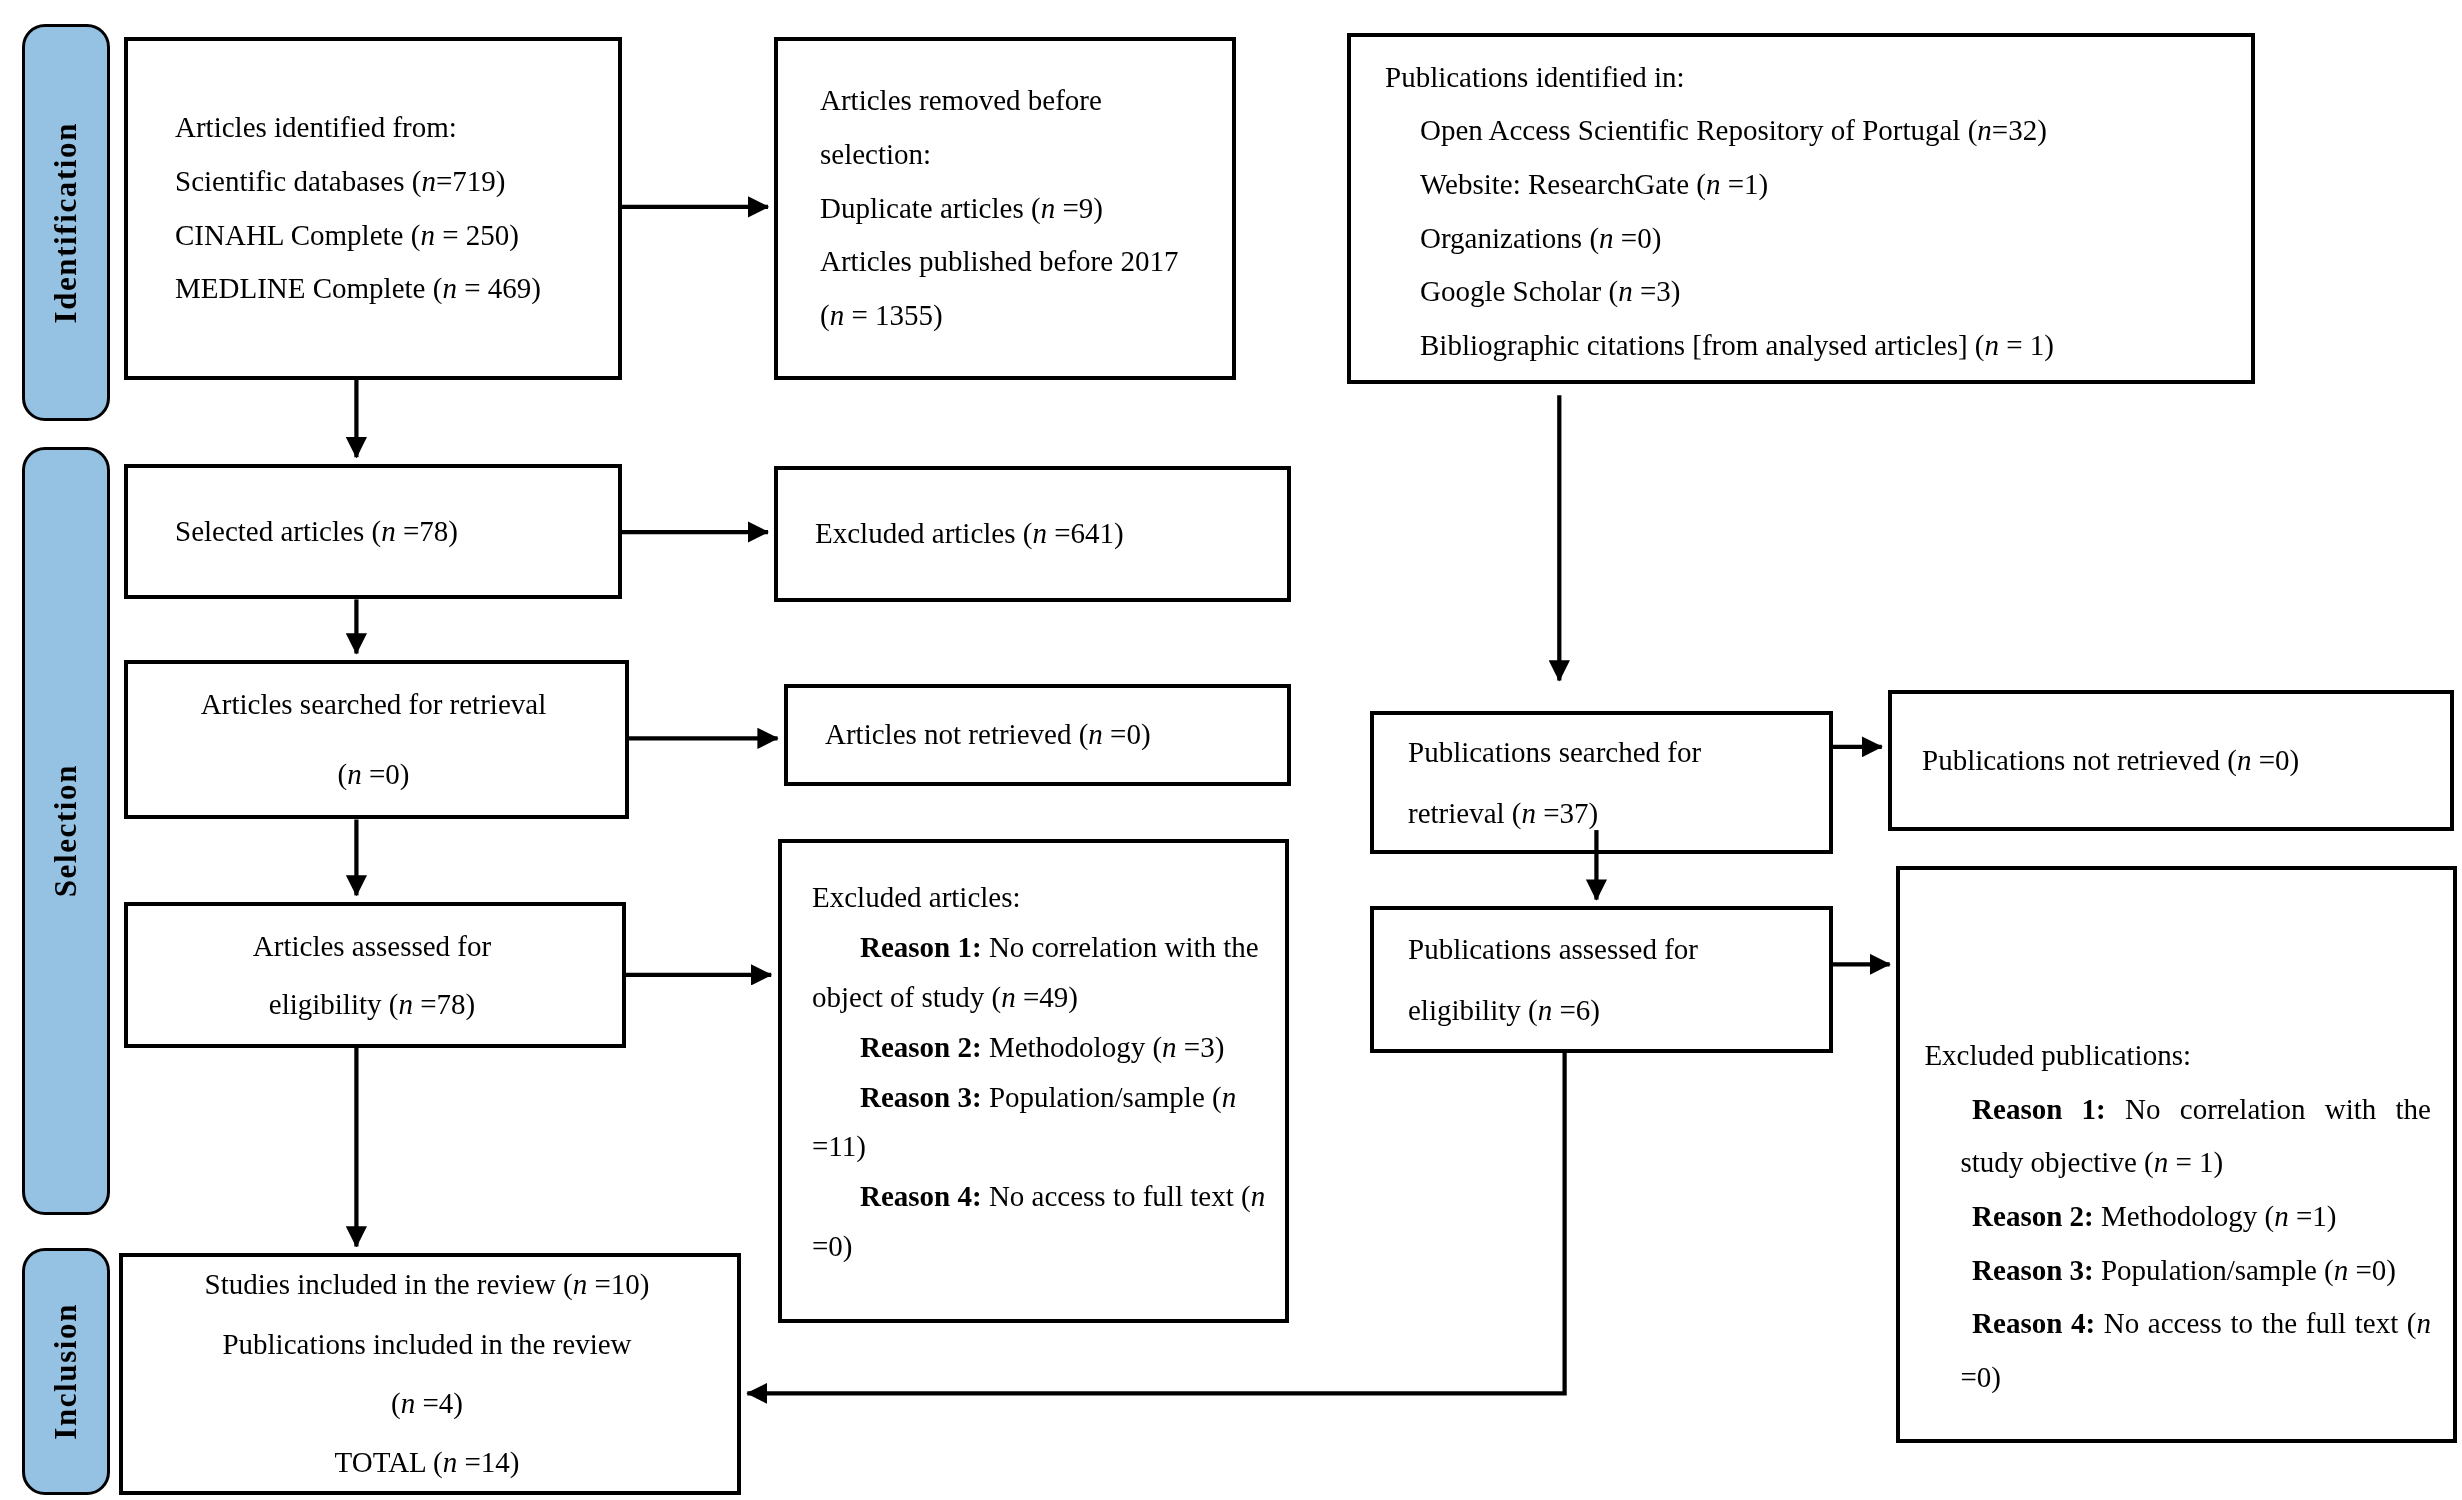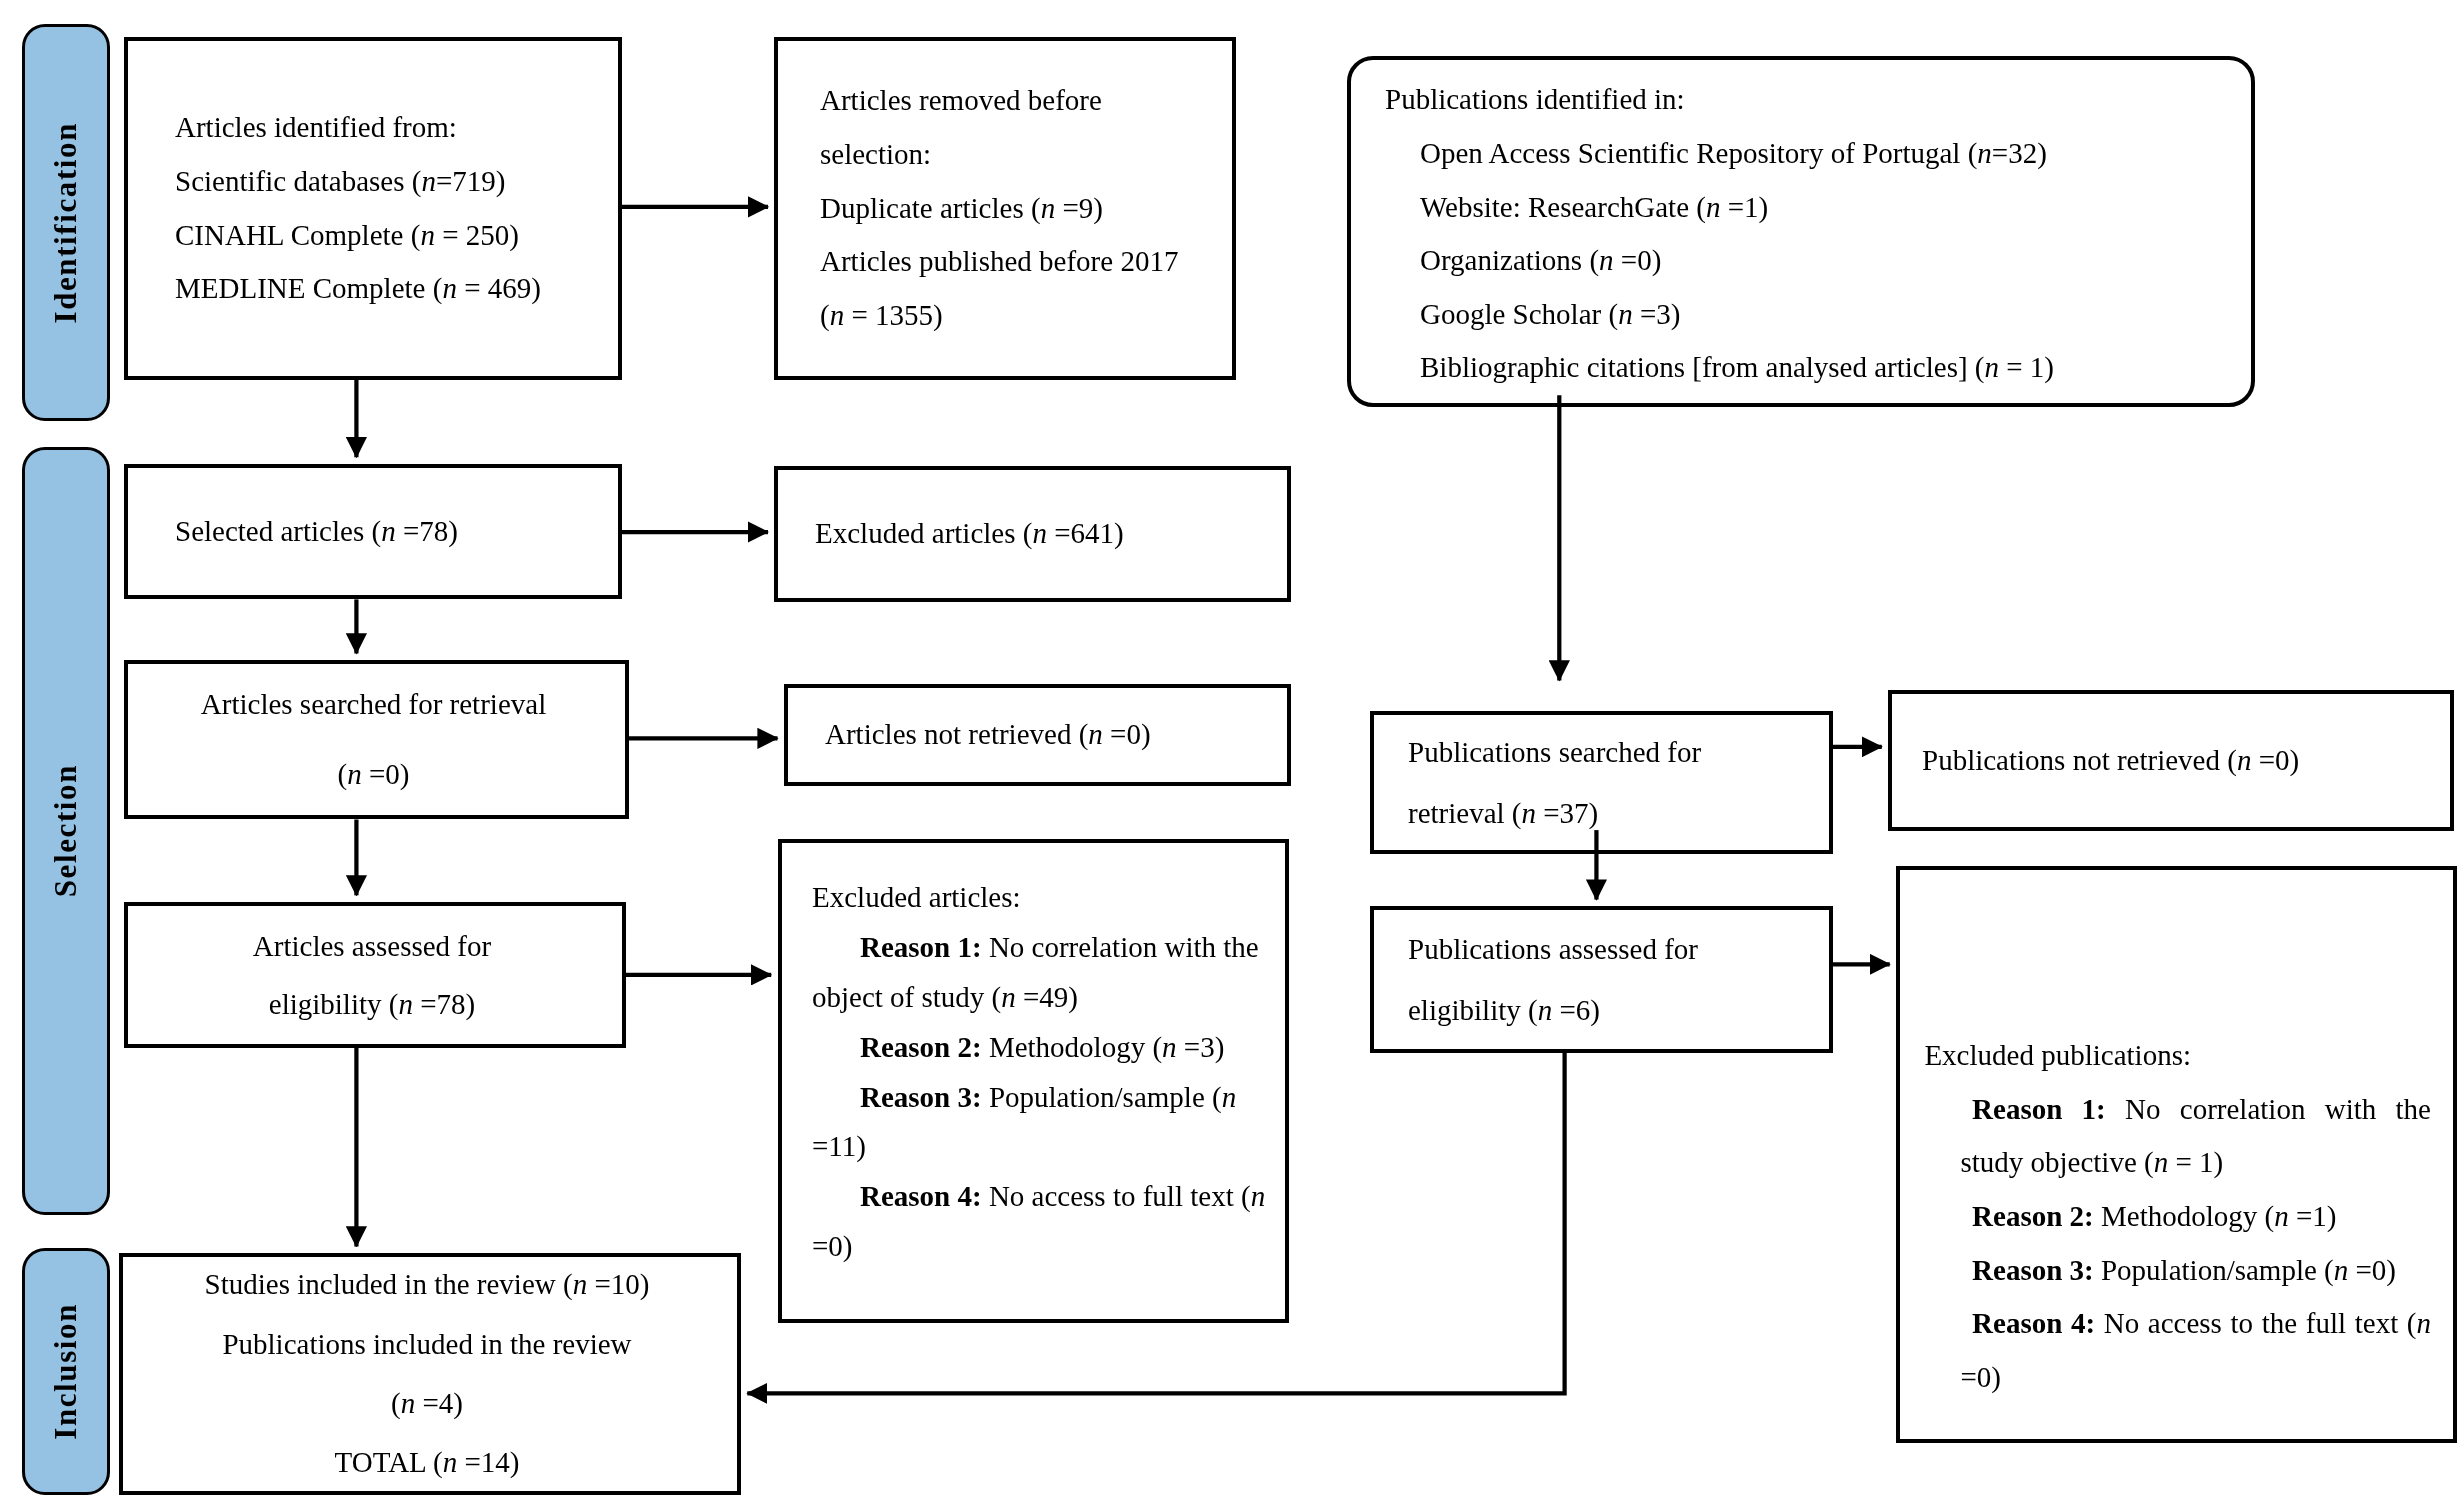--- a/index.html
+++ b/index.html
@@ -20,22 +20,22 @@
   }
   .stage-label{
     writing-mode:vertical-rl;transform:rotate(180deg);
     font-weight:bold;font-size:31px;letter-spacing:1.6px;white-space:nowrap;
   }
   .line{margin:0;}
   .sub-item{padding-left:35px;}
   .reason{margin:0;}
   #b-identified{left:124px;top:37px;width:498px;height:343px;line-height:1.85;padding-left:47px;}
   #b-removed{left:774px;top:37px;width:462px;height:343px;line-height:1.85;padding-left:42px;}
-  #b-pub-identified{left:1347px;top:56px;width:908px;height:351px;justify-content:center;
-    padding:13.8px 26.5px 8.5px 34px;line-height:1.85;border-radius:26px;}
+  #b-pub-identified{left:1347px;top:33px;width:908px;height:351px;justify-content:flex-start;
+    padding:13.8px 26.5px 8.5px 34px;line-height:1.85;}
   #b-selected{left:124px;top:464px;width:498px;height:135px;padding-left:47px;}
   #b-excluded{left:774px;top:466px;width:517px;height:136px;padding-left:37px;}
   #b-searched{left:124px;top:660px;width:505px;height:159px;line-height:2.4;}
   #b-not-retrieved{left:784px;top:684px;width:507px;height:102px;padding-left:37px;}
   #b-pub-searched{left:1370px;top:687px;width:463px;height:143px;padding-left:34px;line-height:2.1;margin-top:24px;}
   #b-pub-not-retrieved{left:1888px;top:690px;width:566px;height:141px;padding-left:30px;}
   #b-assessed{left:124px;top:902px;width:502px;height:146px;line-height:2.0;}
   #b-reasons-articles{left:778px;top:839px;width:511px;height:484px;justify-content:flex-start;
     padding:30px 19px 10.6px 30px;line-height:1.72;}
   #b-reasons-articles .reason{text-indent:48px;}

